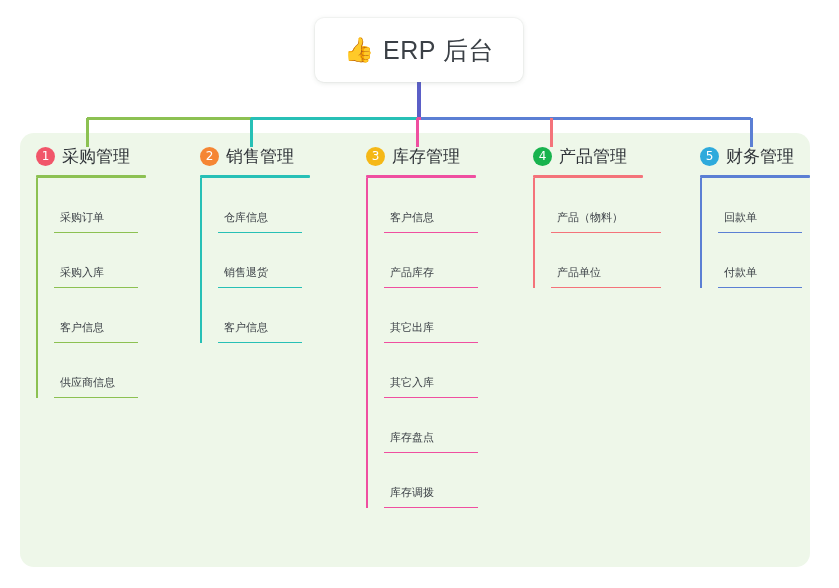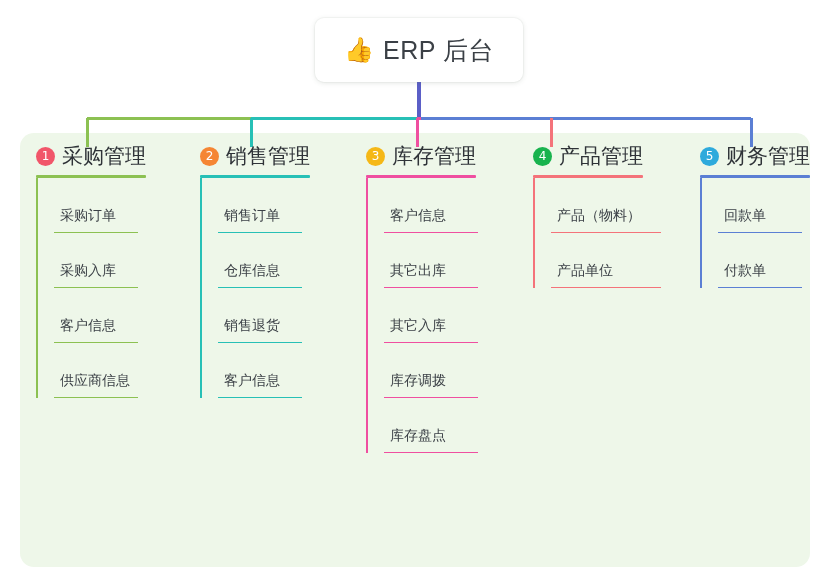--- a/index.html
+++ b/index.html
@@ -83,21 +83,21 @@
     height: 19px;
     border-radius: 50%;
     color: #ffffff;
     font-size: 12px;
     line-height: 19px;
     text-align: center;
     font-family: "DejaVu Sans", sans-serif;
     flex: 0 0 auto;
   }
   .col-title {
-    font-size: 21px;
+    font-size: 17px;
     color: #2f3338;
     white-space: nowrap;
   }
   .head-rule {
     height: 3px;
     margin-top: 7px;
     border-radius: 1px;
   }
 
   
@@ -114,21 +114,21 @@
     width: 1.6px;
   }
   .leaf {
     position: relative;
     height: 55px;
   }
   .leaf-label {
     position: absolute;
     left: 6px;
     bottom: 8px;
-    font-size: 14px;
+    font-size: 11px;
     color: #3c4147;
     white-space: nowrap;
   }
   .leaf-rule {
     position: absolute;
     left: 0;
     bottom: 0;
     height: 1.4px;
   }
 </style>
@@ -187,24 +187,20 @@
       </div>
       <div class="column" style="left: 200px;">
         <div class="col-head">
           <span class="badge" style="background: rgb(245, 134, 52);">2</span>
           <span class="col-title">销售管理</span>
         </div>
         <div class="head-rule" style="width: 110px; background: rgb(39, 192, 182);"></div>
         <div class="leaves">
           <div class="spine" style="background: rgb(39, 192, 182);"></div>
           <div class="leaf">
-            <span class="leaf-label">销售订单</span>
-            <div class="leaf-rule" style="width: 84px; background: rgb(39, 192, 182);"></div>
-          </div>
-          <div class="leaf">
             <span class="leaf-label">仓库信息</span>
             <div class="leaf-rule" style="width: 84px; background: rgb(39, 192, 182);"></div>
           </div>
           <div class="leaf">
             <span class="leaf-label">销售退货</span>
             <div class="leaf-rule" style="width: 84px; background: rgb(39, 192, 182);"></div>
           </div>
           <div class="leaf">
             <span class="leaf-label">客户信息</span>
             <div class="leaf-rule" style="width: 84px; background: rgb(39, 192, 182);"></div>
@@ -217,33 +213,37 @@
           <span class="col-title">库存管理</span>
         </div>
         <div class="head-rule" style="width: 110px; background: rgb(239, 79, 160);"></div>
         <div class="leaves">
           <div class="spine" style="background: rgb(239, 79, 160);"></div>
           <div class="leaf">
             <span class="leaf-label">客户信息</span>
             <div class="leaf-rule" style="width: 94px; background: rgb(239, 79, 160);"></div>
           </div>
           <div class="leaf">
+            <span class="leaf-label">产品库存</span>
+            <div class="leaf-rule" style="width: 94px; background: rgb(239, 79, 160);"></div>
+          </div>
+          <div class="leaf">
             <span class="leaf-label">其它出库</span>
             <div class="leaf-rule" style="width: 94px; background: rgb(239, 79, 160);"></div>
           </div>
           <div class="leaf">
             <span class="leaf-label">其它入库</span>
             <div class="leaf-rule" style="width: 94px; background: rgb(239, 79, 160);"></div>
           </div>
           <div class="leaf">
+            <span class="leaf-label">库存盘点</span>
+            <div class="leaf-rule" style="width: 94px; background: rgb(239, 79, 160);"></div>
+          </div>
+          <div class="leaf">
             <span class="leaf-label">库存调拨</span>
-            <div class="leaf-rule" style="width: 94px; background: rgb(239, 79, 160);"></div>
-          </div>
-          <div class="leaf">
-            <span class="leaf-label">库存盘点</span>
             <div class="leaf-rule" style="width: 94px; background: rgb(239, 79, 160);"></div>
           </div>
         </div>
       </div>
       <div class="column" style="left: 533px;">
         <div class="col-head">
           <span class="badge" style="background: rgb(24, 179, 78);">4</span>
           <span class="col-title">产品管理</span>
         </div>
         <div class="head-rule" style="width: 110px; background: rgb(244, 115, 122);"></div>

